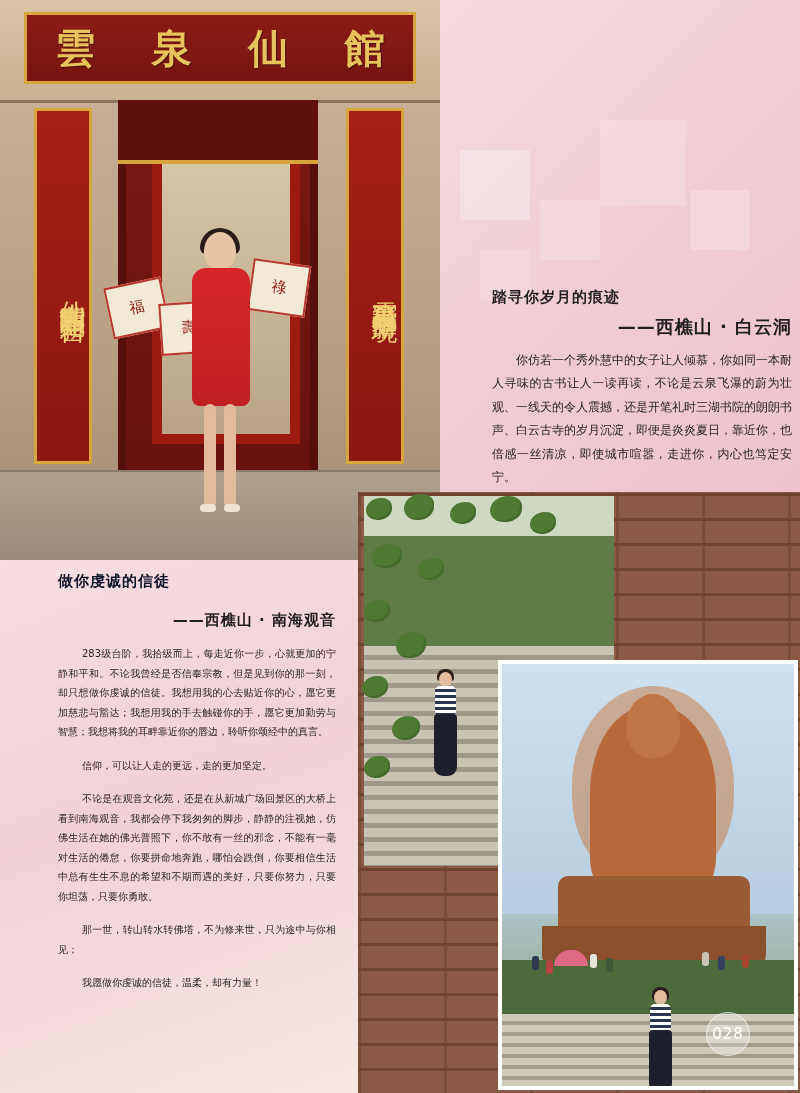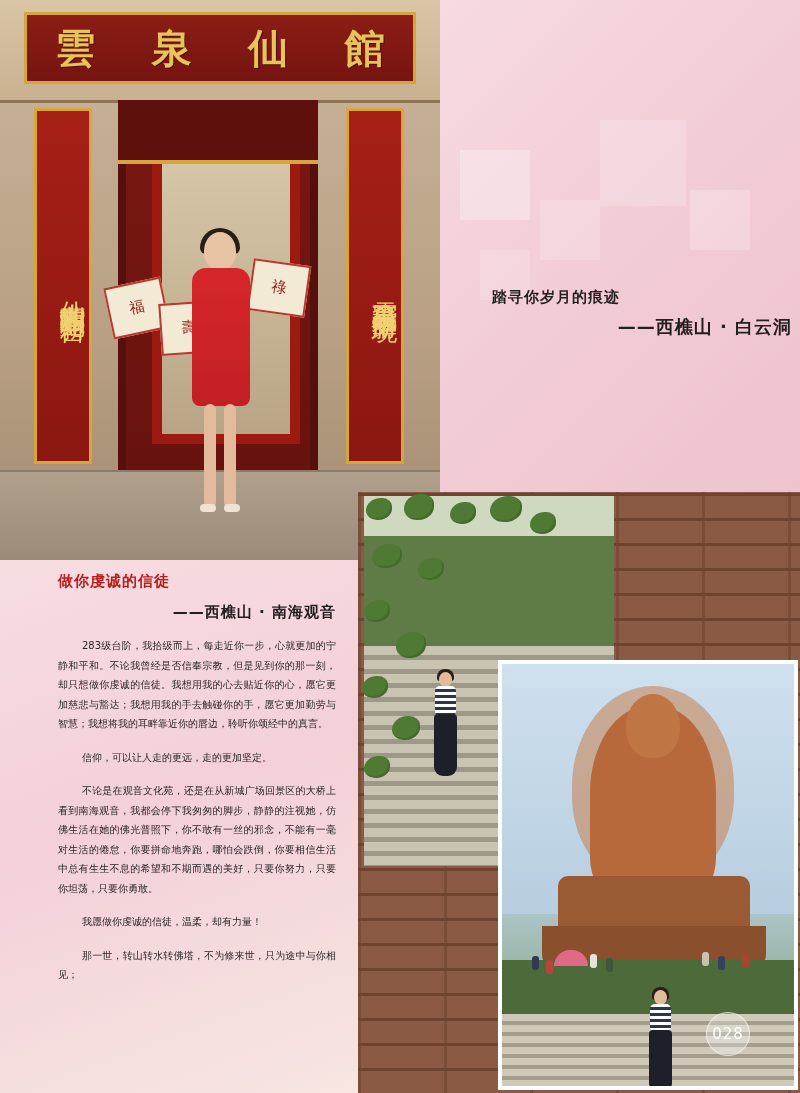--- a/index.html
+++ b/index.html
@@ -235,22 +235,22 @@
   
   .pink-block-left {
     position:absolute; left:0; top:560px; width:358px; height:533px;
     background: linear-gradient(160deg,#f7dde2 0%, #f3d0d8 45%, #f7e6e2 100%);
     overflow:hidden;
   }
   .article-left {
     position:absolute; left:58px; top:572px; width:278px;
   }
   .al-title {
-    font-size:15px; font-weight:bold; color:#b91c1c; letter-spacing:1px;
-    margin-bottom:12px;
+    font-size:15px; font-weight:bold; color:#0f172a; letter-spacing:1px;
+    margin-bottom:20px;
   }
   .al-sub {
     font-size:15px; font-weight:bold; color:#231f20; letter-spacing:1px;
     text-align:right; margin-bottom:8px;
   }
   .al-body p {
     font-size:10px;
     line-height:1.95;
     color:#2a2526;
     text-align: justify;
@@ -407,33 +407,34 @@
     <div class="pink-sq" style="left:20px; top:150px; width:70px; height:70px;"></div>
     <div class="pink-sq" style="left:100px; top:200px; width:60px; height:60px; background:rgba(255,255,255,0.18);"></div>
     <div class="pink-sq" style="left:160px; top:120px; width:86px; height:86px; background:rgba(255,255,255,0.20);"></div>
     <div class="pink-sq" style="left:250px; top:190px; width:60px; height:60px; background:rgba(255,255,255,0.22);"></div>
     <div class="pink-sq" style="left:40px; top:250px; width:50px; height:50px; background:rgba(255,255,255,0.16);"></div>
   </div>
 
   <div class="article-right">
     <div class="ar-title">踏寻你岁月的痕迹</div>
     <div class="ar-sub">——西樵山 · 白云洞</div>
+    <div class="ar-body">你仿若一个秀外慧中的女子让人倾慕，你如同一本耐人寻味的古书让人一读再读，不论是云泉飞瀑的蔚为壮观、一线天的令人震撼，还是开笔礼时三湖书院的朗朗书声、白云古寺的岁月沉淀，即便是炎炎夏日，靠近你，也倍感一丝清凉，即使城市喧嚣，走进你，内心也笃定安宁。</div>
   </div>
 
   <div class="pink-block-left"></div>
 
   <div class="article-left">
     <div class="al-title">做你虔诚的信徒</div>
     <div class="al-sub">——西樵山 · 南海观音</div>
     <div class="al-body">
       <p>283级台阶，我拾级而上，每走近你一步，心就更加的宁静和平和。不论我曾经是否信奉宗教，但是见到你的那一刻，却只想做你虔诚的信徒。我想用我的心去贴近你的心，愿它更加慈悲与豁达；我想用我的手去触碰你的手，愿它更加勤劳与智慧；我想将我的耳畔靠近你的唇边，聆听你颂经中的真言。</p>
       <p>信仰，可以让人走的更远，走的更加坚定。</p>
       <p>不论是在观音文化苑，还是在从新城广场回景区的大桥上看到南海观音，我都会停下我匆匆的脚步，静静的注视她，仿佛生活在她的佛光普照下，你不敢有一丝的邪念，不能有一毫对生活的倦怠，你要拼命地奔跑，哪怕会跌倒，你要相信生活中总有生生不息的希望和不期而遇的美好，只要你努力，只要你坦荡，只要你勇敢。</p>
+      <p>那一世，转山转水转佛塔，不为修来世，只为途中与你相见；</p>
       <p>我愿做你虔诚的信徒，温柔，却有力量！</p>
-      <p>那一世，转山转水转佛塔，不为修来世，只为途中与你相见；</p>
     </div>
   </div>
 
   <div class="photo-steps">
     <div class="brick"></div>
     <div class="brick-col"></div>
 
     <div class="steps-photo">
       <div class="sp-sky"></div>
       <div class="sp-lawn"></div>

